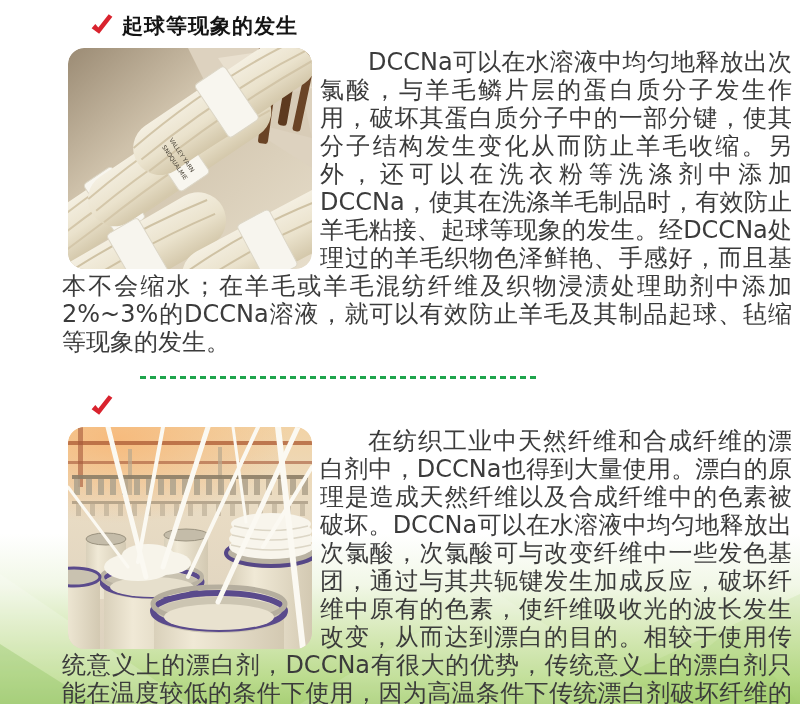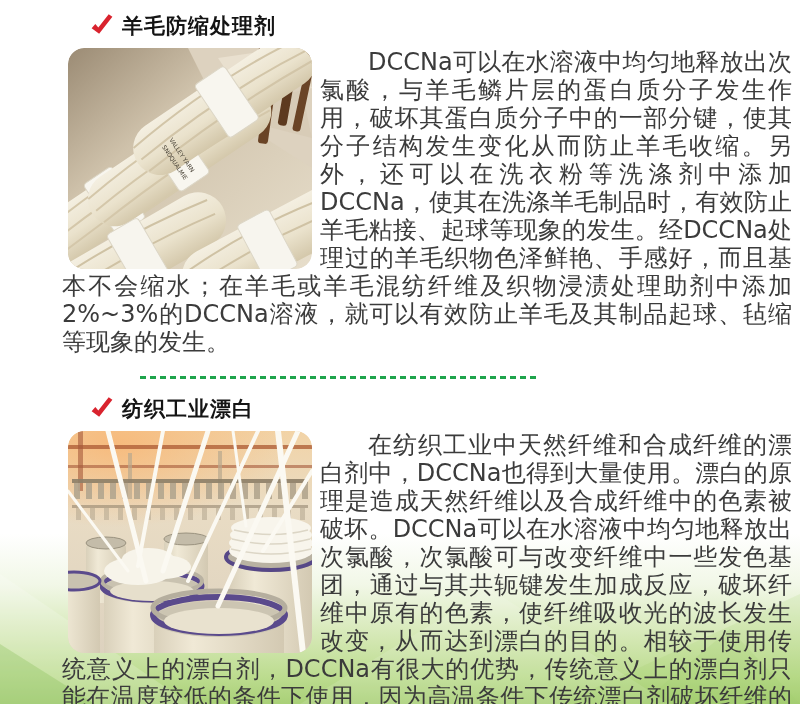--- a/index.html
+++ b/index.html
@@ -62,21 +62,21 @@
 
   <div class="content">
 
     <div class="sec1">
       <div class="sec-heading">
         <span class="check-wrap">
           <svg viewBox="0 0 24 24" width="24" height="24">
             <polygon points="1.5,13.5 5.5,9.5 8.2,13.2 19.5,0.8 23,3.6 8.6,19.5" fill="#d9232e" transform="rotate(-4 12 12)"></polygon>
           </svg>
         </span>
-        <span>羊毛防缩处理剂</span>
+        <span>起球等现象的发生</span>
       </div>
 
       <div class="sec-body">
 
         <svg class="photo" width="244" height="221" viewBox="0 0 244 221">
           <defs>
             <linearGradient id="ybg" x1="0" y1="0" x2="1" y2="1">
               <stop offset="0" stop-color="#9b8b74"></stop>
               <stop offset="0.35" stop-color="#cfc2ab"></stop>
               <stop offset="1" stop-color="#e7decb"></stop>
@@ -143,21 +143,20 @@
 
     <div class="divider"></div>
 
     <div class="sec2">
       <div class="sec-heading">
         <span class="check-wrap">
           <svg viewBox="0 0 24 24" width="24" height="24">
             <polygon points="1.5,13.5 5.5,9.5 8.2,13.2 19.5,0.8 23,3.6 8.6,19.5" fill="#d9232e" transform="rotate(-4 12 12)"></polygon>
           </svg>
         </span>
-        <span>纺织工业漂白</span>
       </div>
 
       <div class="sec-body">
 
         <svg class="photo" width="244" height="222" viewBox="0 0 244 222">
           <defs>
             <linearGradient id="fbg" x1="0" y1="0" x2="0" y2="1">
               <stop offset="0" stop-color="#f2d3a6"></stop>
               <stop offset="0.35" stop-color="#e9dcc4"></stop>
               <stop offset="1" stop-color="#ddd2bf"></stop>

